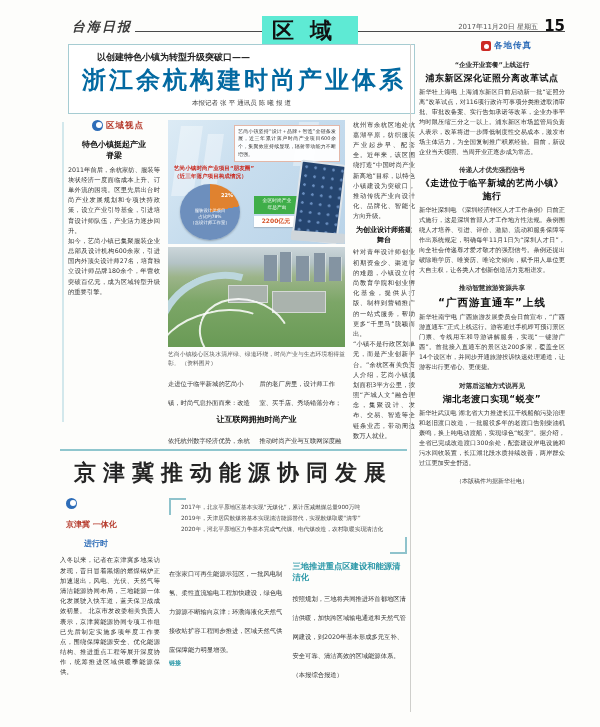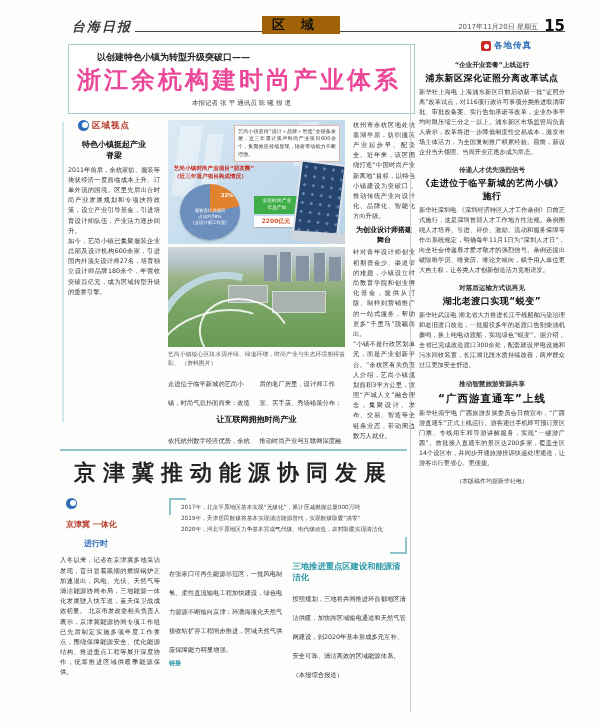--- a/index.html
+++ b/index.html
@@ -2,35 +2,35 @@
 <html><head>
 <meta charset="utf-8">
 <style>
   html,body{margin:0;padding:0;}
   body{width:600px;height:727px;background:#f2f1ee;font-family:"DejaVu Sans","Liberation Sans",sans-serif;color:#222;position:relative;overflow:hidden;}
   .page{position:absolute;inset:0;background:#fdfdfb;}
   .pre{white-space:pre-line;}
   
   .masthead{position:absolute;left:72px;top:18px;font-family:"DejaVu Serif","Liberation Serif",serif;font-weight:bold;font-style:italic;font-size:13px;color:#3a3a3a;letter-spacing:2px;}
   .header-rule{position:absolute;left:135px;right:35px;top:31px;border-top:1.5px solid #4a4a4a;}
-  .section-title{position:absolute;left:262px;top:16px;background:#a16207;padding:0 10px;font-size:13px;font-weight:bold;letter-spacing:16px;color:#111;}
+  .section-title{position:absolute;left:262px;top:16px;background:#5eead4;padding:0 10px;font-size:22px;font-weight:bold;letter-spacing:16px;color:#111;}
   .header-meta{position:absolute;right:62px;top:22px;font-size:7px;color:#555;}
   .page-num{position:absolute;right:35px;top:17px;font-size:15px;font-weight:bold;color:#111;}
   
   .main{position:absolute;left:68px;top:44px;width:347px;}
   .headline-box{border:1px solid #a6ccd2;background:#fff;padding:6px 8px 5px;}
   .kicker{margin:0 0 3px 20px;font-size:9px;font-weight:bold;color:#222;}
-  .headline{text-align:left;font-size:24px;font-weight:bold;letter-spacing:3px;color:#ec4899;line-height:1.15;}
+  .headline{text-align:right;font-size:24px;font-weight:bold;letter-spacing:3px;color:#0369a1;line-height:1.15;}
   .byline{text-align:center;font-size:6.5px;color:#444;margin-top:4px;}
   .left-teal{position:absolute;left:-6px;top:78px;height:300px;border-left:2px solid #d3e8ec;}
   .columns{display:flex;gap:8px;margin-top:6px;height:332px;overflow:hidden;}
   .col-left{width:92px;}
   .col-mid{width:177px;}
   .col-right{flex:1;min-width:0;}
-  .vp-badge{display:flex;align-items:center;gap:3px;margin-left:10px;}
+  .vp-badge{display:flex;align-items:center;gap:3px;margin-left:24px;}
   .logo-swirl{width:11px;height:11px;border-radius:50%;background:#2e6db8;position:relative;flex:0 0 auto;}
   .logo-swirl::after{content:"";position:absolute;left:3.5px;top:1.5px;width:6px;height:6px;border-radius:50%;background:#fff;}
   .vp-text{font-size:8.5px;font-weight:bold;color:#b5392b;letter-spacing:1px;}
   .intro{margin-top:9px;font-size:6.8px;line-height:2.05;color:#3c3c3c;text-align:justify;position:relative;padding:2px 8px 10px 2px;height:146px;overflow:hidden;font-family:"DejaVu Serif","Liberation Serif",serif;}
   .corner-br{position:absolute;right:0;bottom:0;width:15px;height:15px;border-right:2px solid #8fc3cc;border-bottom:2px solid #8fc3cc;}
   .body-text{font-size:6.3px;line-height:1.62;text-align:justify;color:#333;}
   .subhead{font-size:8px;font-weight:bold;text-align:center;margin:7px 12px 4px;color:#111;}
   .mini-head{font-size:7px;font-weight:bold;color:#111;margin:4px 0 2px;text-align:center;}
   
   .infographic{height:124px;position:relative;overflow:hidden;background:linear-gradient(135deg,#dcebf5 0%,#c7ddee 45%,#b9d3e8 100%);}
@@ -219,27 +219,27 @@
       <div class="sb-body">新华社上海电 上海浦东新区日前启动新一批“证照分离”改革试点，对116项行政许可事项分类推进取消审批、审批改备案、实行告知承诺等改革，企业办事平均时限压缩三分之一以上。浦东新区市场监管局负责人表示，改革将进一步降低制度性交易成本，激发市场主体活力，为全国复制推广积累经验。目前，新设企业当天领照、当周开业正逐步成为常态。</div>
     </div>
 
     <div class="sb-article">
       <div class="sb-kicker">传递人才优先强烈信号</div>
       <div class="sb-headline">《走进位于临平新城的艺尚小镇》施行</div>
       <div class="sb-body">新华社深圳电 《深圳经济特区人才工作条例》日前正式施行，这是深圳首部人才工作地方性法规。条例围绕人才培养、引进、评价、激励、流动和服务保障等作出系统规定，明确每年11月1日为“深圳人才日”，向全社会传递尊才爱才敬才的强烈信号。条例还提出破除唯学历、唯资历、唯论文倾向，赋予用人单位更大自主权，让各类人才创新创造活力竞相迸发。</div>
     </div>
 
     <div class="sb-article">
+      <div class="sb-kicker">推动智慧旅游资源共享</div>
+      <div class="sb-headline big">“广西游直通车”上线</div>
+      <div class="sb-body">新华社南宁电 广西旅游发展委员会日前宣布，“广西游直通车”正式上线运行。游客通过手机即可预订景区门票、专线用车和导游讲解服务，实现“一键游广西”。首批接入直通车的景区达200多家，覆盖全区14个设区市，并同步开通旅游投诉快速处理通道，让游客出行更省心、更便捷。</div>
+    </div>
+
+    <div class="sb-article">
       <div class="sb-kicker">对落后运输方式说再见</div>
       <div class="sb-headline">湖北老渡口实现“蜕变”</div>
       <div class="sb-body">新华社武汉电 湖北省大力推进长江干线船舶污染治理和老旧渡口改造，一批服役多年的老渡口告别柴油机轰鸣，换上纯电动渡船，实现绿色“蜕变”。据介绍，全省已完成改造渡口300余处，配套建设岸电设施和污水回收装置，长江湖北段水质持续改善，两岸群众过江更加安全舒适。</div>
     </div>
 
-    <div class="sb-article">
-      <div class="sb-kicker">推动智慧旅游资源共享</div>
-      <div class="sb-headline big">“广西游直通车”上线</div>
-      <div class="sb-body">新华社南宁电 广西旅游发展委员会日前宣布，“广西游直通车”正式上线运行。游客通过手机即可预订景区门票、专线用车和导游讲解服务，实现“一键游广西”。首批接入直通车的景区达200多家，覆盖全区14个设区市，并同步开通旅游投诉快速处理通道，让游客出行更省心、更便捷。</div>
-    </div>
-
     <div class="sb-footer">（本版稿件均据新华社电）</div>
   </div>
 
 </div>
 
 </body></html>

